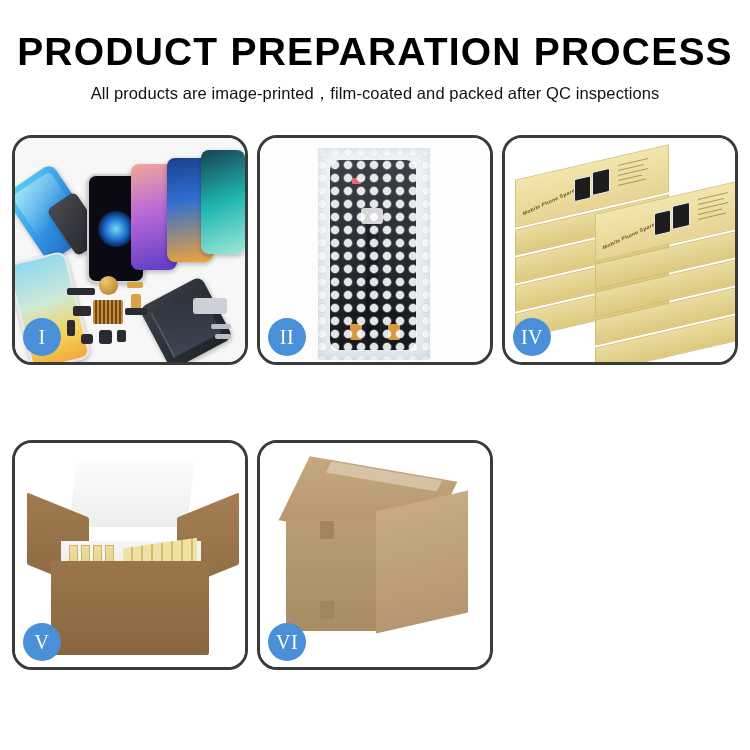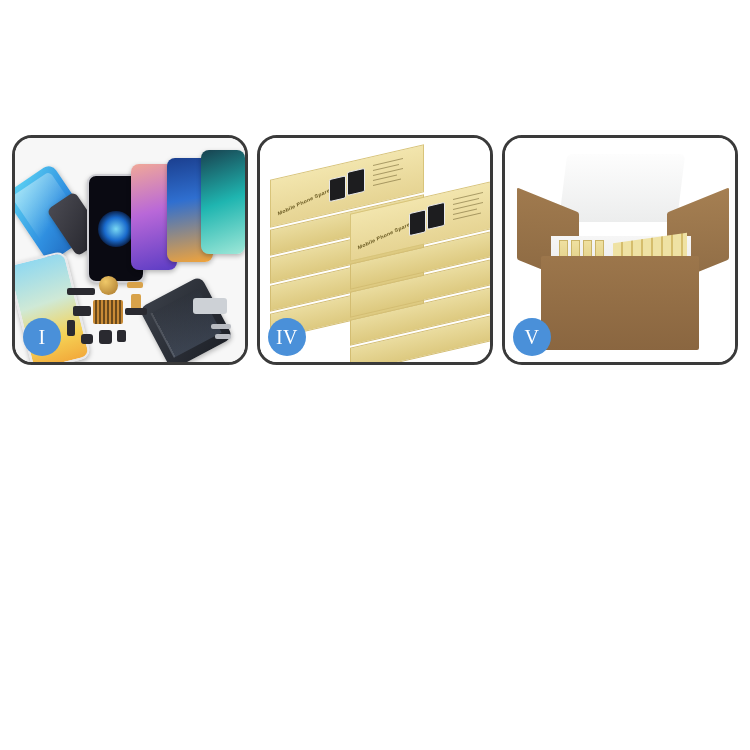--- a/index.html
+++ b/index.html
@@ -309,20 +309,24 @@
     background:rgba(232,220,200,.55);
     transform:skewX(-26deg) skewY(9deg);
   }
   .tab{position:absolute;background:#a3855c;border-radius:1px;}
 </style>
 </head>
 <body>
 
 <div class="page">
 
+  <div class="header">
+    <div class="title">PRODUCT PREPARATION PROCESS</div>
+    <div class="subtitle">All products are image-printed，film-coated and packed after QC inspections</div>
+  </div>
 
   <div class="grid">
 
     <div class="panel">
       <div class="scene p1">
         <div class="ph ph-blue"></div>
         <div class="ph ph-dark"></div>
         <div class="ph ph-glass"></div>
         <div class="ph ph-purple"></div>
         <div class="ph ph-navy"></div>
@@ -340,20 +344,36 @@
         <div class="chip" style="left:84px;top:192px;width:13px;height:14px;border-radius:3px;"></div>
         <div class="chip" style="left:102px;top:192px;width:9px;height:12px;"></div>
         <div class="chip" style="left:110px;top:170px;width:22px;height:7px;"></div>
         <div class="chip" style="left:196px;top:186px;width:20px;height:5px;background:#b9bcc2;"></div>
         <div class="chip" style="left:200px;top:196px;width:16px;height:5px;background:#b9bcc2;"></div>
         <div class="chip" style="left:178px;top:160px;width:34px;height:16px;background:#cdd1d6;border-radius:3px;"></div>
       </div>
       <div class="badge">I</div>
     </div>
 
+    <div class="panel">
+      <div class="scene p2">
+        <div class="bubblebag">
+          <div class="lcd">
+            <div class="dot-red"></div>
+            <div class="flex"></div>
+            <div class="conn" style="left:20px;top:158px;width:12px;height:22px;"></div>
+            <div class="conn" style="left:58px;top:158px;width:12px;height:22px;"></div>
+            <div class="chip" style="left:16px;top:150px;width:56px;height:14px;background:#15181d;"></div>
+          </div>
+          <div class="bubbles"></div>
+          <div class="bagedge"></div>
+        </div>
+      </div>
+      <div class="badge">II</div>
+    </div>
 
 
     <div class="panel">
       <div class="scene p4">
         <div class="stackwrap">
           <div class="slab" style="top:148px;"></div>
           <div class="slab" style="top:120px;"></div>
           <div class="slab" style="top:92px;"></div>
           <div class="slab" style="top:64px;"></div>
           <div class="slab2" style="top:182px;"></div>
@@ -397,15 +417,26 @@
           <div class="ybar" style="left:20px;top:4px;"></div>
           <div class="ybar" style="left:32px;top:4px;"></div>
           <div class="ybar" style="left:44px;top:4px;"></div>
         </div>
         <div class="ytop"></div>
         <div class="ctn-body"></div>
       </div>
       <div class="badge">V</div>
     </div>
 
+    <div class="panel">
+      <div class="scene p6">
+        <div class="c6-top"></div>
+        <div class="tape"></div>
+        <div class="c6-left"></div>
+        <div class="c6-right"></div>
+        <div class="tab" style="left:60px;top:78px;width:14px;height:18px;"></div>
+        <div class="tab" style="left:60px;top:158px;width:14px;height:18px;"></div>
+      </div>
+      <div class="badge">VI</div>
+    </div>
 
   </div>
 </div>
 
 </body></html>

